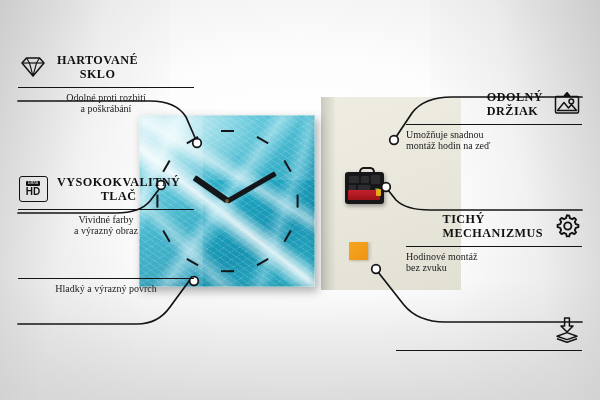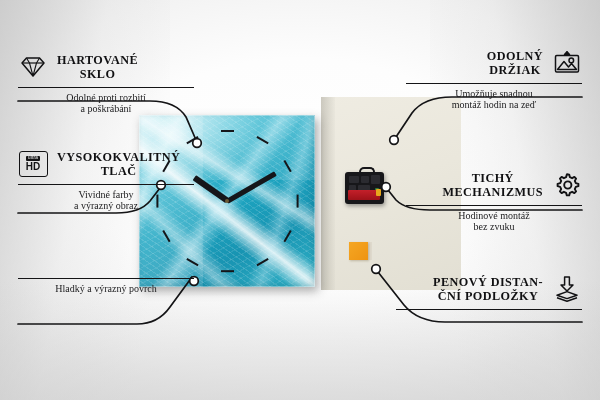--- a/index.html
+++ b/index.html
@@ -230,21 +230,21 @@
     height: 400px;
     pointer-events: none;
   }
 
   
   .callout {
     position: absolute;
     width: 176px;
   }
   .callout.left { text-align: center; }
-  .callout.right { text-align: center; }
+  .callout.right { text-align: left; margin-top: 41px; }
 
   .callout-head {
     display: flex;
     align-items: center;
     gap: 9px;
     min-height: 34px;
   }
   .callout.right .callout-head {
     flex-direction: row-reverse;
   }
@@ -409,21 +409,21 @@
         <span>SKLO</span>
       </span>
     </div>
     <div class="callout-rule"></div>
     <div class="callout-desc">
       <span>Odolné proti rozbití</span><br>
       <span>a poškrábání</span>
     </div>
   </div>
 
-  <div class="callout left" style="left:18px; top:147px;">
+  <div class="callout left" style="left:18px; top:172px;">
     <div class="callout-head">
       <span class="callout-icon">
         <span class="hd-badge">
           <span class="hd-ultra">ultra</span>
           <span class="hd-text">HD</span>
         </span>
       </span>
       <span class="callout-title">
         <span>VYSOKOKVALITNÝ</span><br>
         <span>TLAČ</span>
@@ -488,21 +488,17 @@
 
   <div class="callout right" style="left:396px; top:272px; width:186px;">
     <div class="callout-head">
       <span class="callout-icon">
         <svg width="28" height="28" viewBox="0 0 28 28" fill="none" stroke="#121214" stroke-width="1.5" stroke-linejoin="round">
           <path d="M11.6 2 L16.4 2 L16.4 10 L20 10 L14 16 L8 10 L11.6 10 Z"></path>
           <path d="M14 16.6 L24 20.2 L14 23.6 L4 20.2 Z"></path>
           <path d="M4 22.8 L14 26.2 L24 22.8"></path>
         </svg>
       </span>
-      <span class="callout-title">
-        <span>PENOVÝ DISTAN-</span><br>
-        <span>ČNÍ PODLOŽKY</span>
-      </span>
     </div>
     <div class="callout-rule"></div>
   </div>
 
 </div>
 
 </body></html>

